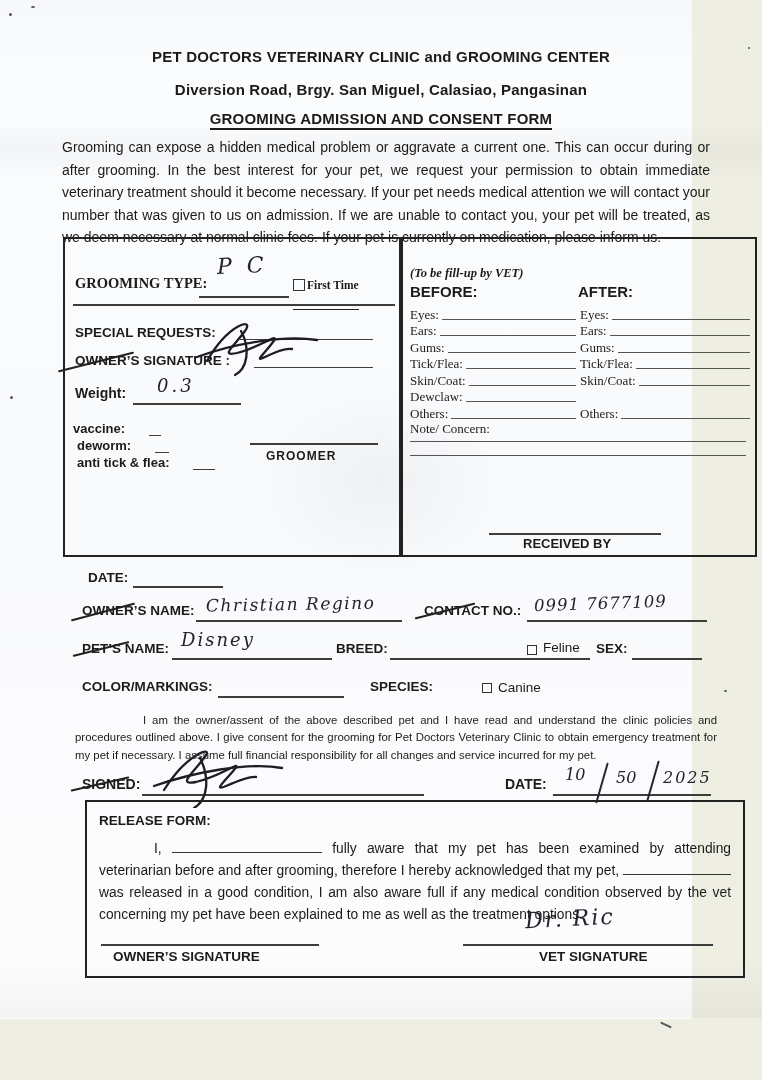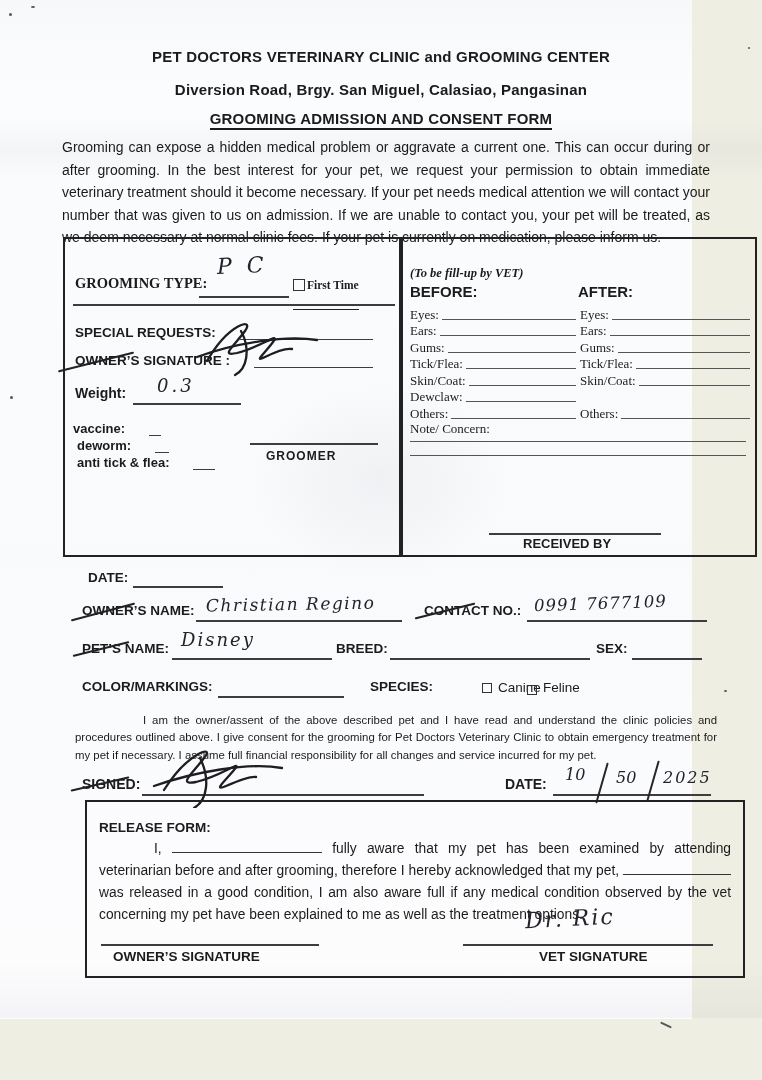--- a/index.html
+++ b/index.html
@@ -217,21 +217,21 @@
   <div class="abs bold" style="left:596px;top:641px;font-size:13.5px;">SEX:</div>
   <div class="line" style="left:632px;top:658px;width:70px;height:1.5px;"></div>
 
   <div class="abs bold" style="left:82px;top:679px;font-size:13.5px;">COLOR/MARKINGS:</div>
   <div class="line" style="left:218px;top:696px;width:126px;height:1.5px;"></div>
   <div class="abs bold" style="left:370px;top:679px;font-size:13.5px;">SPECIES:</div>
   <div class="abs" style="left:438px;top:680px;display:flex;align-items:center;margin-left:44px;">
     <span class="ckbox-sm" style="width:8px;height:8px;border-width:1px;"></span>
     <span style="font-size:13.5px;margin-left:6px;">Canine</span>
   </div>
-  <div class="abs" style="left:527px;top:680px;display:flex;align-items:flex-end;">
+  <div class="abs" style="left:527px;top:640px;display:flex;align-items:flex-end;">
     <span class="ckbox-sm" style="width:8px;height:8px;border-width:1px;"></span>
     <span style="font-size:13.5px;margin-left:6px;">Feline</span>
   </div>
 
   <div class="abs para" style="left:75px;top:712px;width:642px;font-size:11.4px;line-height:17.4px;text-indent:68px;">I am the owner/assent of the above described pet and I have read and understand the clinic policies and procedures outlined above. I give consent for the grooming for Pet Doctors Veterinary Clinic to obtain emergency treatment for my pet if necessary. I assume full financial responsibility for all changes and service incurred for my pet.</div>
 
   <div class="abs bold" style="left:82px;top:776px;font-size:14px;">SIGNED:</div>
   <div class="slash" style="left:70px;top:783px;width:60px;transform:rotate(-13deg);"></div>
   <div class="line" style="left:142px;top:794px;width:282px;height:2px;"></div>
   <svg class="sig abs" style="left:148px;top:742px;" width="140" height="66" viewBox="0 0 140 66">
@@ -241,21 +241,21 @@
   </svg>
   <div class="abs bold" style="left:505px;top:776px;font-size:14px;">DATE:</div>
   <div class="line" style="left:553px;top:794px;width:158px;height:1.5px;"></div>
   <div class="abs hw" style="left:565px;top:765px;font-size:16px;">10</div>
   <div class="vslash" style="left:601px;top:762px;height:42px;transform:rotate(16deg);"></div>
   <div class="abs hw" style="left:616px;top:768px;font-size:16px;">50</div>
   <div class="vslash" style="left:652px;top:760px;height:42px;transform:rotate(16deg);"></div>
   <div class="abs hw" style="left:663px;top:768px;font-size:16px;letter-spacing:2px;">2025</div>
 
   <div class="abs bigbox" style="left:85px;top:800px;width:656px;height:174px;">
-    <div class="abs bold" style="left:12px;top:18px;font-size:13.5px;">RELEASE FORM:</div>
+    <div class="abs bold" style="left:12px;top:11px;font-size:13.5px;">RELEASE FORM:</div>
     <div class="abs para" style="left:12px;top:36px;width:632px;font-size:13.8px;line-height:22px;text-indent:55px;">
       <span>I,</span>
       <span class="blank" style="width:150px;"></span>
       <span>fully aware that my pet has been examined by attending veterinarian before and after grooming, therefore I hereby acknowledged that my pet,</span>
       <span class="blank" style="width:108px;"></span>
       <span>was released in a good condition, I am also aware full if any medical condition observed by the vet concerning my pet have been explained to me as well as the treatment options.</span>
     </div>
 
     <div class="line" style="left:14px;top:142px;width:218px;height:1.5px;"></div>
     <div class="abs bold" style="left:26px;top:147px;font-size:13.5px;">OWNER’S SIGNATURE</div>

